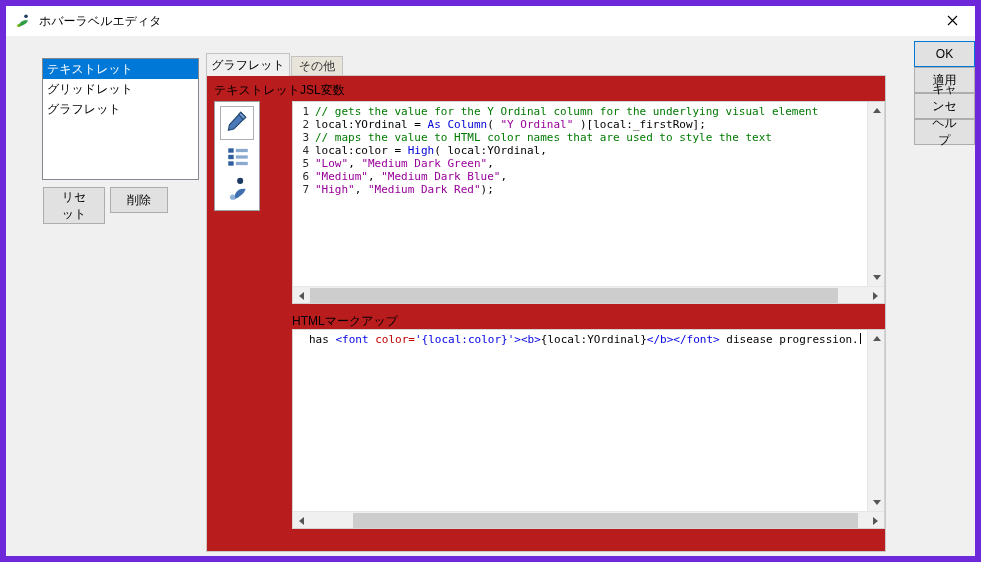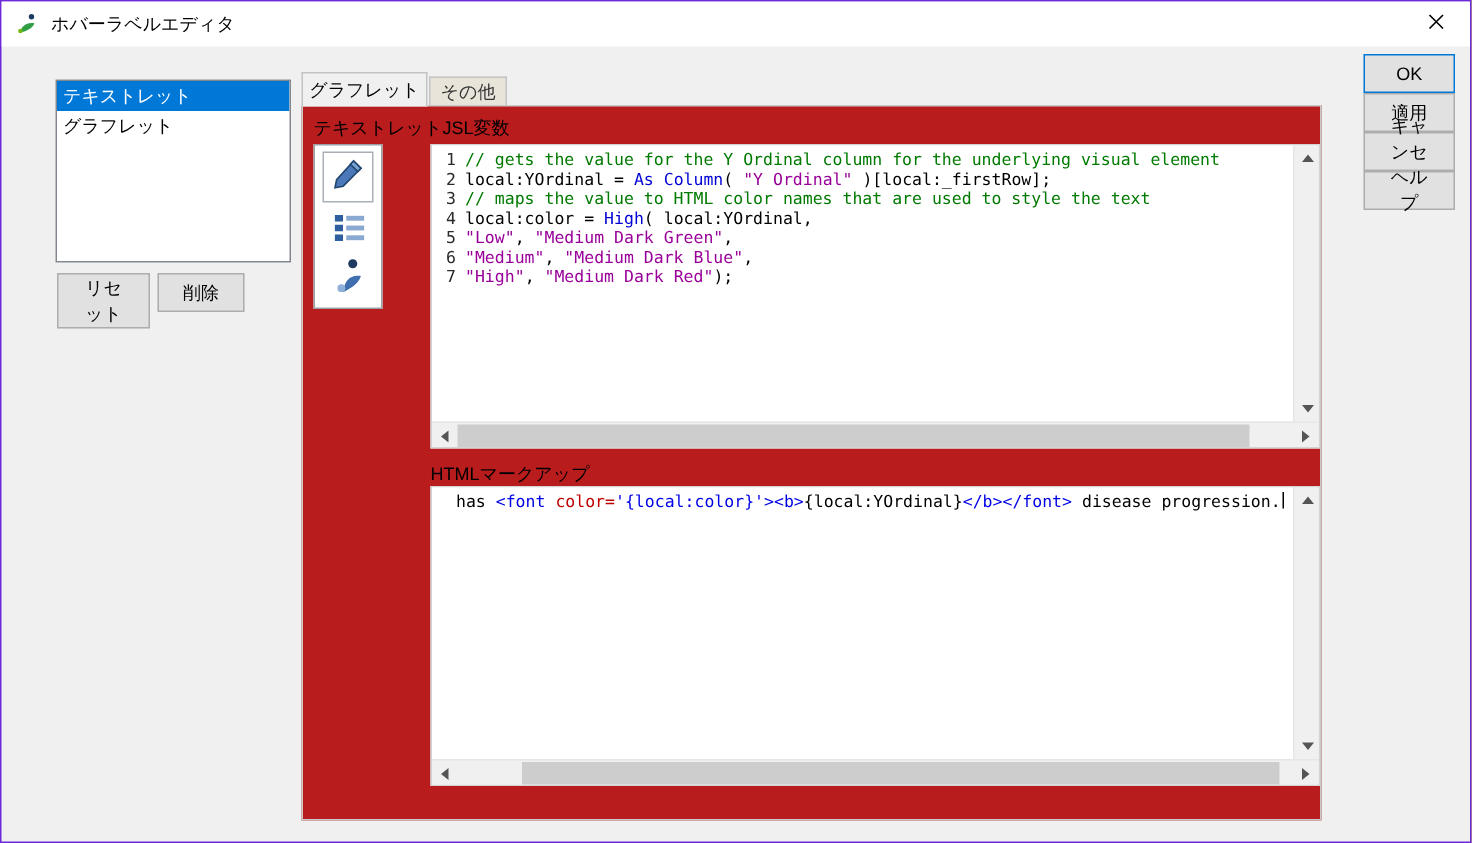--- a/index.html
+++ b/index.html
@@ -1,21 +1,21 @@
 <!DOCTYPE html>
 <html><head>
 <meta charset="utf-8">
 <style>
   * { margin:0; padding:0; box-sizing:border-box; }
   html,body { background:#8a8a8a; }
   body { font-family:"Liberation Sans","DejaVu Sans",sans-serif; }
 
   .window {
     position:relative; width:981px; height:562px;
-    background:#f0f0f0; border:1px solid #6d28d9; overflow:hidden;
+    background:#f0f0f0; border:6px solid #6d28d9; overflow:hidden;
   }
 
   
   .titlebar {
     position:absolute; top:0; left:0; right:0; height:30px;
     background:#ffffff; display:flex; align-items:center;
   }
   .app-icon { margin-left:9px; width:16px; height:16px; flex:none; }
   .title-text { margin-left:8px; font-size:12px; color:#000; }
   .close-btn {
@@ -140,20 +140,21 @@
       <span>
         <svg width="11" height="11" viewBox="0 0 11 11">
             <path d="M1 1 L10 10 M10 1 L1 10" stroke="#000" stroke-width="1.1"></path>
           </svg>
       </span>
     </div>
   </div>
 
   <div class="listbox">
     <div class="list-item selected">テキストレット</div>
+    <div class="list-item">グリッドレット</div>
     <div class="list-item">グラフレット</div>
   </div>
   <button class="btn" id="btn-reset">リセット</button>
   <button class="btn" id="btn-delete">削除</button>
 
   <button class="btn" id="btn-ok">OK</button>
   <button class="btn" id="btn-apply">適用</button>
   <button class="btn" id="btn-cancel">キャンセル</button>
   <button class="btn" id="btn-help">ヘルプ</button>
 

